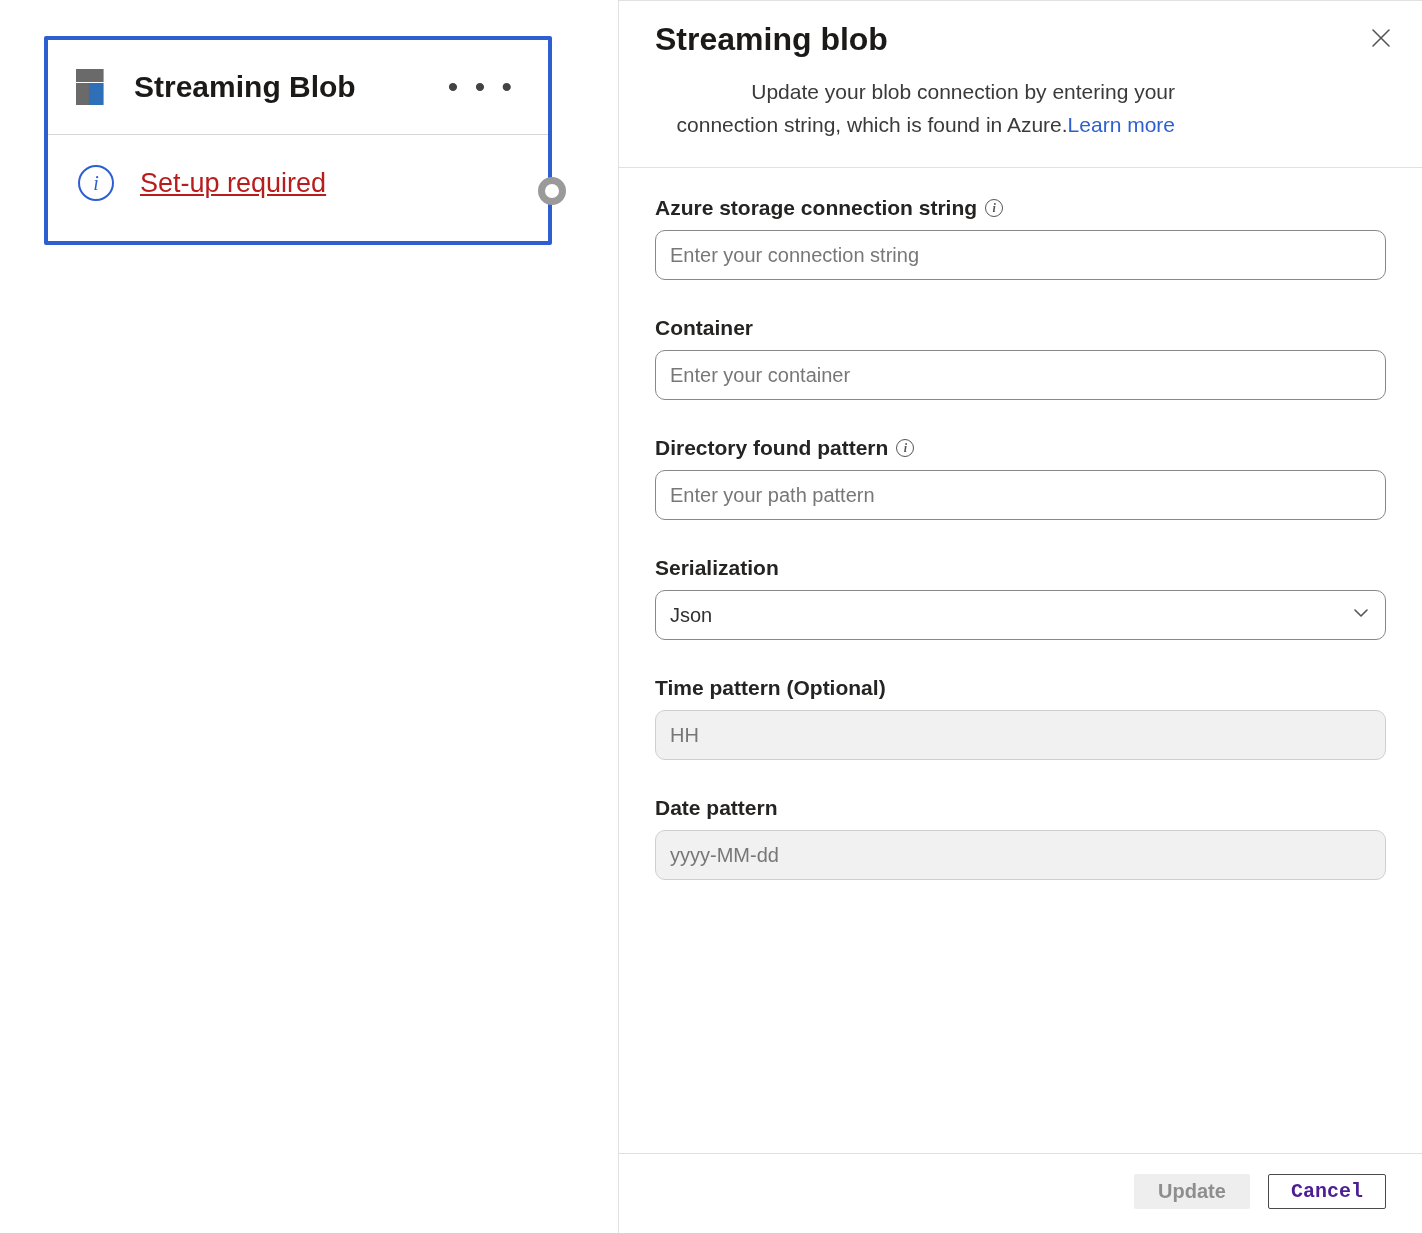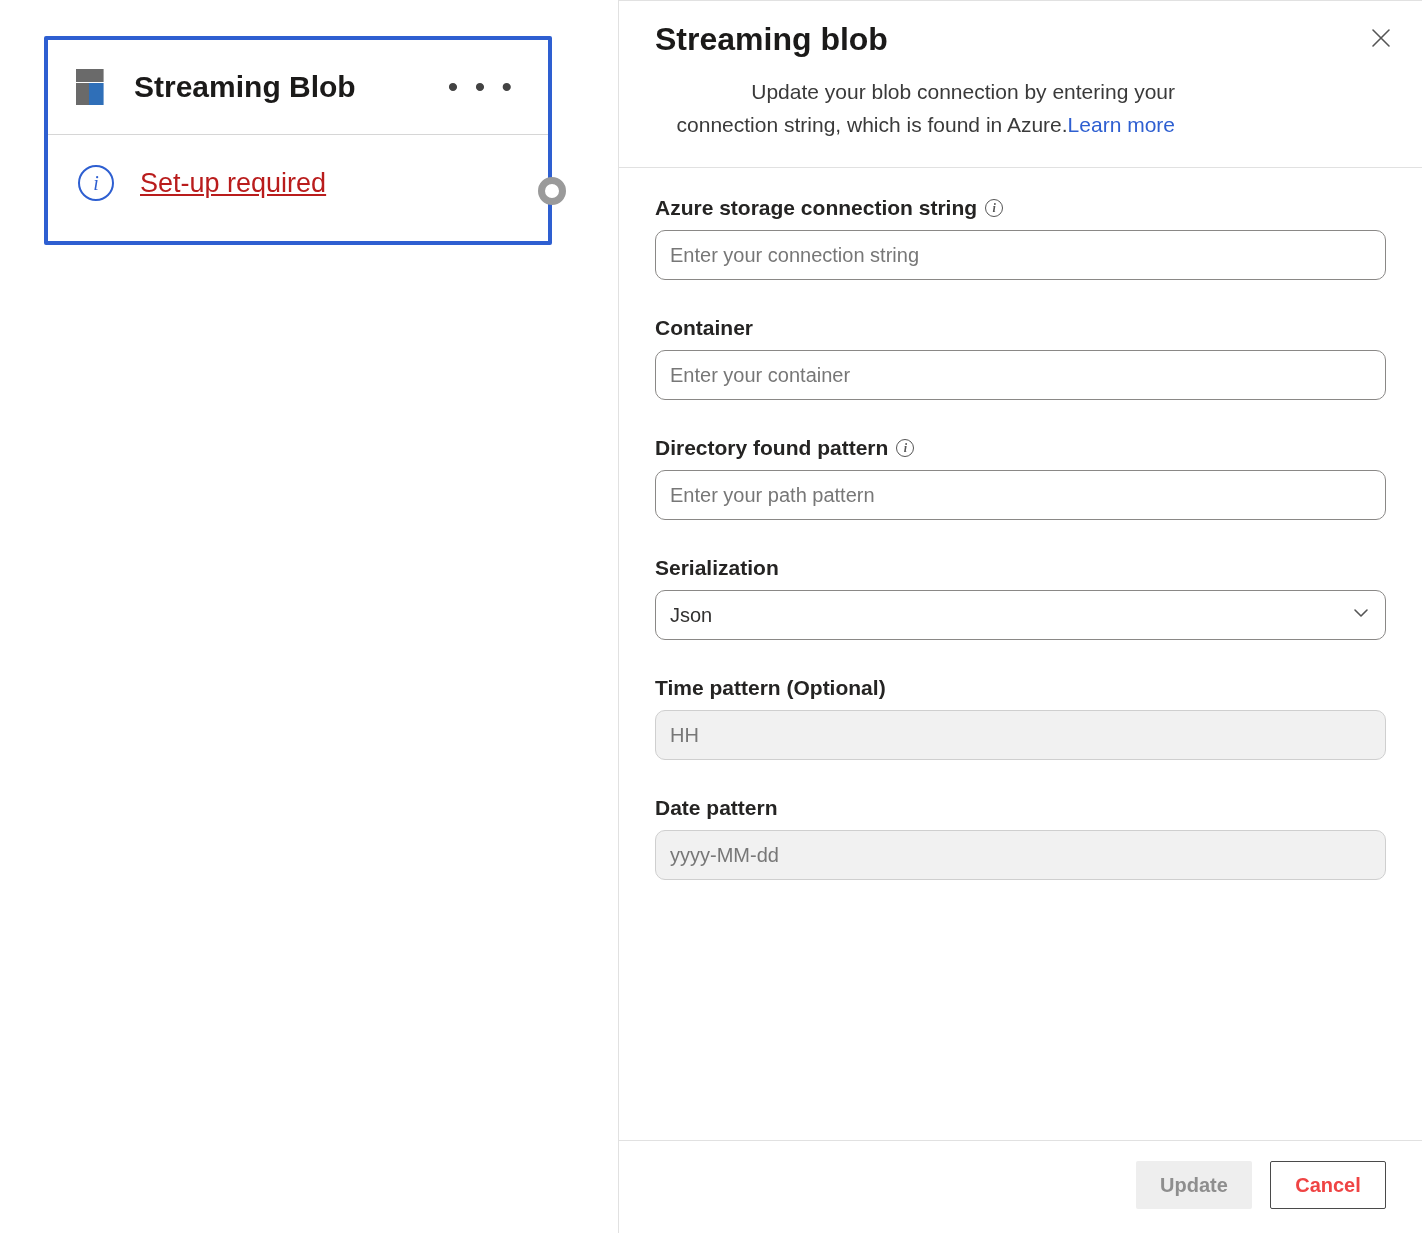--- a/index.html
+++ b/index.html
@@ -209,39 +209,40 @@
     color: #555;
   }
   .panel-footer {
     border-top: 1px solid #e1e1e1;
     padding: 20px 36px 24px 36px;
     display: flex;
     justify-content: flex-end;
     gap: 18px;
   }
   .btn {
-    height: 48px;
+    height: 35px;
     min-width: 116px;
     padding: 4px 22px;
     font-size: 20px;
     font-weight: 600;
     border-radius: 2px;
     cursor: pointer;
     font-family: inherit;
   }
   .btn.primary {
     background: #eeeeee;
     border: none;
     color: #8e8e8e;
     cursor: default;
   }
   .btn.secondary {
     background: #ffffff;
     border: 1.5px solid #4a4a4a;
-    color: #ef4444;
+    color: #4c1d95;
+    font-family: Liberation Mono, monospace;
   }
 </style>
 </head>
 <body>
 
 <div class="app">
 
   <div class="canvas">
     <div class="node-card">
       <div class="node-header">

